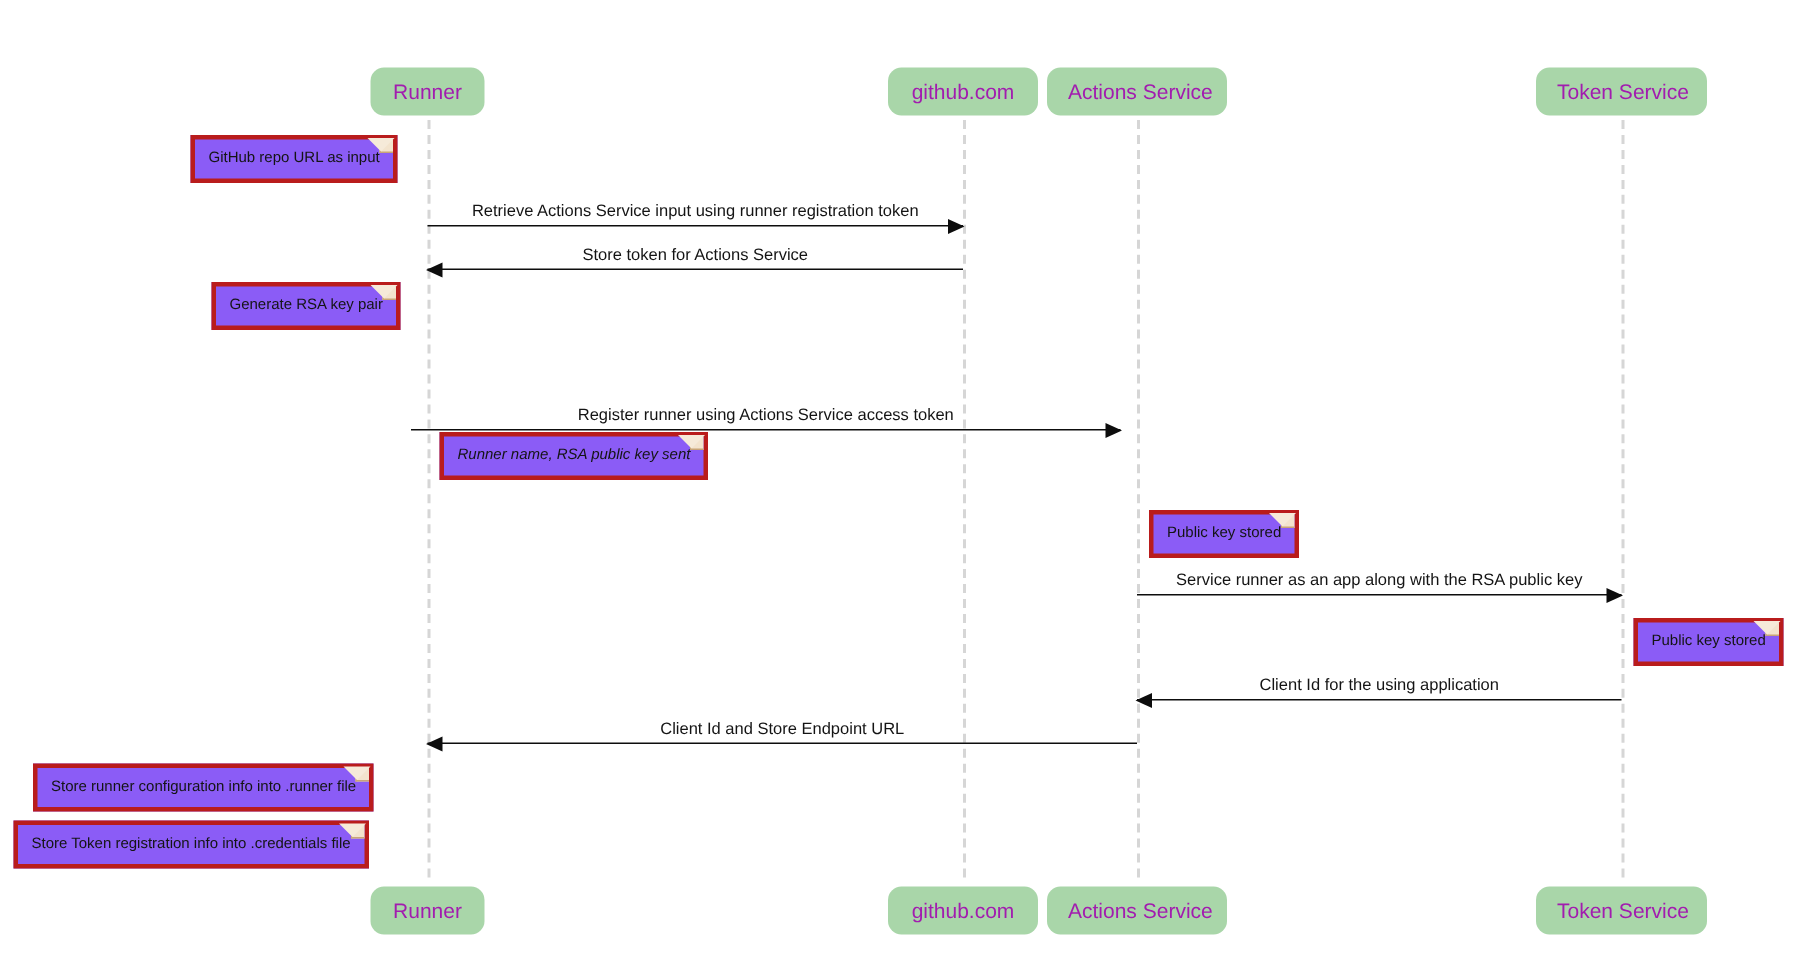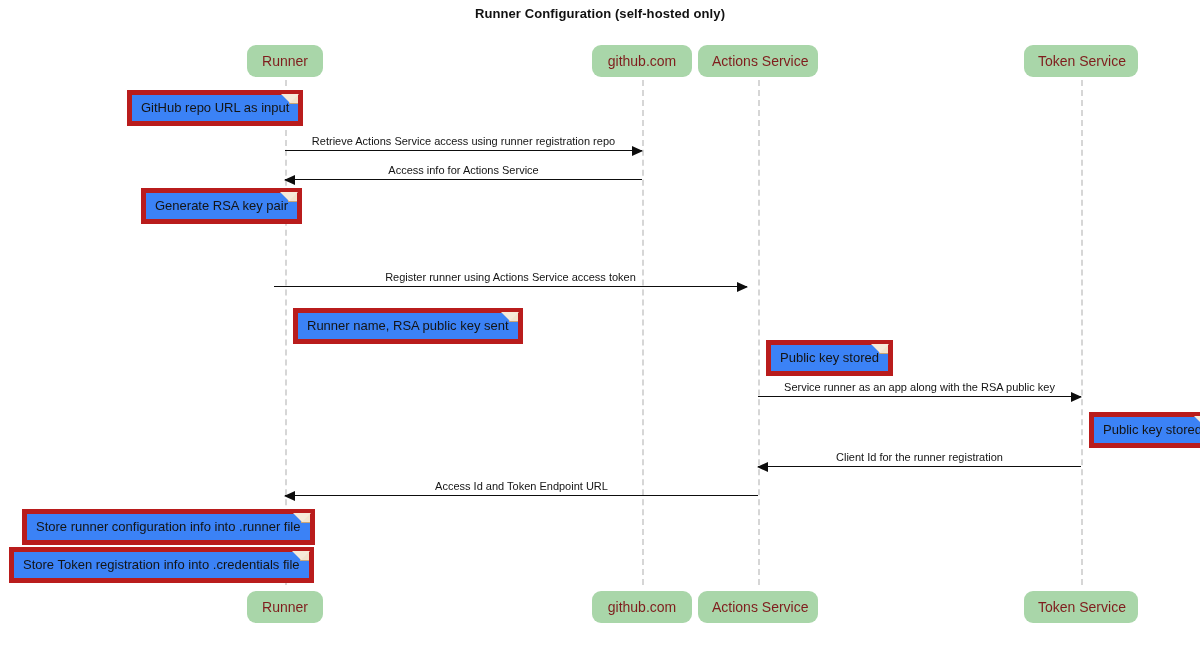--- a/index.html
+++ b/index.html
@@ -37,30 +37,30 @@
     height: 505px;
   }
   .participant {
     position: absolute;
     background: #a9d6a9;
     border-radius: 9px;
     height: 32px;
     line-height: 32px;
     text-align: center;
     font-size: 14px;
-    color: #7f1d1d;
+    color: #a21caf;
     white-space: nowrap;
     box-sizing: border-box;
     padding: 0 14px;
   }
   .note {
     position: absolute;
-    background: #3b82f6;
-    border: 5px solid #b91c1c;
-    font-size: 13px;
+    background: #8b5cf6;
+    border: 3px solid #b91c1c;
+    font-size: 10px;
     color: #141414;
     padding: 6px 9px 6px 9px;
     box-sizing: border-box;
     white-space: nowrap;
     line-height: 14px;
   }
   .note::after {
     content: "";
     position: absolute;
     top: -1px;
@@ -116,21 +116,20 @@
     color: #141414;
     white-space: nowrap;
     line-height: 13px;
   }
 </style>
 </head>
 <body>
 
 <div id="diagram-root">
 
-  <div id="diagram-title">Runner Configuration (self-hosted only)</div>
 
   <div class="lifeline" style="left:285px;"></div>
   <div class="lifeline" style="left:642px;"></div>
   <div class="lifeline" style="left:758px;"></div>
   <div class="lifeline" style="left:1081px;"></div>
 
   <div class="participant" style="left:247px; top:45px; width:76px;">Runner</div>
   <div class="participant" style="left:592px; top:45px; width:100px;">github.com</div>
   <div class="participant" style="left:698px; top:45px; width:120px;">Actions Service</div>
   <div class="participant" style="left:1024px; top:45px; width:114px;">Token Service</div>
@@ -139,67 +138,67 @@
   <div class="participant" style="left:592px; top:591px; width:100px;">github.com</div>
   <div class="participant" style="left:698px; top:591px; width:120px;">Actions Service</div>
   <div class="participant" style="left:1024px; top:591px; width:114px;">Token Service</div>
 
   <div class="note" style="left:127px; top:90px;">
     <span>GitHub repo URL as input</span>
     <span class="note-fold"></span>
   </div>
 
   <div class="msg" style="left:285px; top:150px; width:357px;">
-    <span class="msg-label">Retrieve Actions Service access using runner registration repo</span>
+    <span class="msg-label">Retrieve Actions Service input using runner registration token</span>
     <span class="msg-head-right"></span>
   </div>
 
   <div class="msg" style="left:285px; top:179px; width:357px;">
-    <span class="msg-label">Access info for Actions Service</span>
+    <span class="msg-label">Store token for Actions Service</span>
     <span class="msg-head-left"></span>
   </div>
 
   <div class="note" style="left:141px; top:188px;">
     <span>Generate RSA key pair</span>
     <span class="note-fold"></span>
   </div>
 
 
   <div class="msg" style="left:274px; top:286px; width:473px;">
     <span class="msg-label">Register runner using Actions Service access token</span>
     <span class="msg-head-right"></span>
   </div>
 
-  <div class="note" style="left:293px; top:308px;">
+  <div class="note" style="left:293px; top:288px;font-style:italic;">
     <span>Runner name, RSA public key sent</span>
     <span class="note-fold"></span>
   </div>
 
   <div class="note" style="left:766px; top:340px;">
     <span>Public key stored</span>
     <span class="note-fold"></span>
   </div>
 
   <div class="msg" style="left:758px; top:396px; width:323px;">
     <span class="msg-label">Service runner as an app along with the RSA public key</span>
     <span class="msg-head-right"></span>
   </div>
 
   <div class="note" style="left:1089px; top:412px;">
     <span>Public key stored</span>
     <span class="note-fold"></span>
   </div>
 
   <div class="msg" style="left:758px; top:466px; width:323px;">
-    <span class="msg-label">Client Id for the runner registration</span>
+    <span class="msg-label">Client Id for the using application</span>
     <span class="msg-head-left"></span>
   </div>
 
   <div class="msg" style="left:285px; top:495px; width:473px;">
-    <span class="msg-label">Access Id and Token Endpoint URL</span>
+    <span class="msg-label">Client Id and Store Endpoint URL</span>
     <span class="msg-head-left"></span>
   </div>
 
   <div class="note" style="left:9px; top:547px;">
     <span>Store Token registration info into .credentials file</span>
     <span class="note-fold"></span>
   </div>
 
   <div class="note" style="left:22px; top:509px;">
     <span>Store runner configuration info into .runner file</span>

